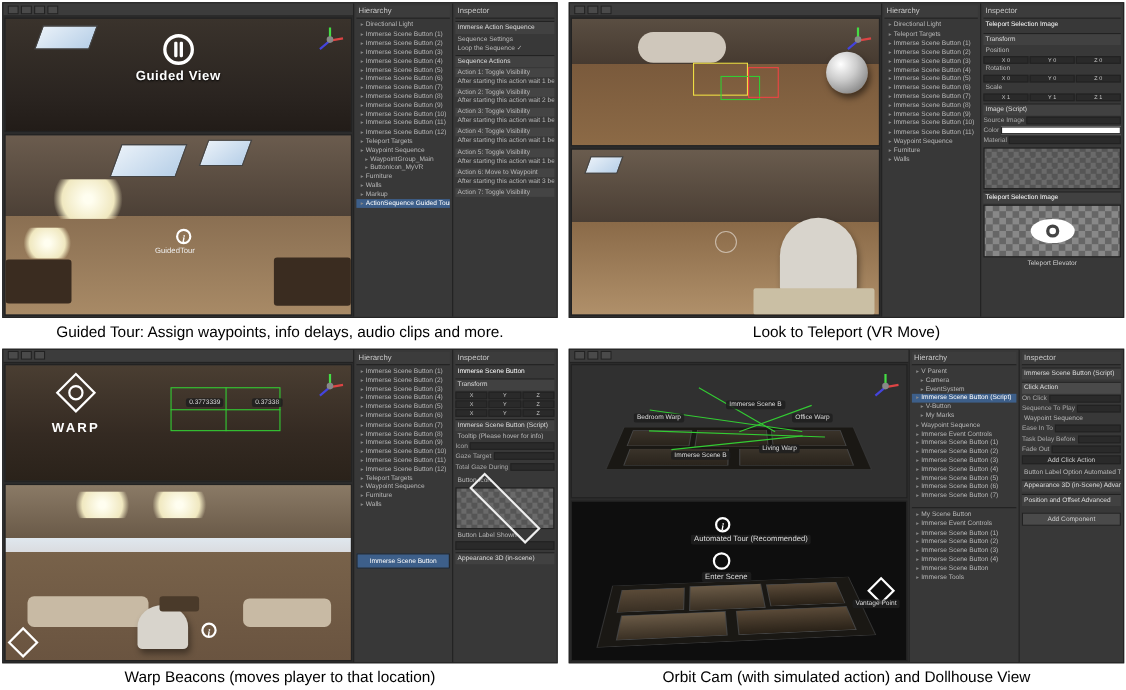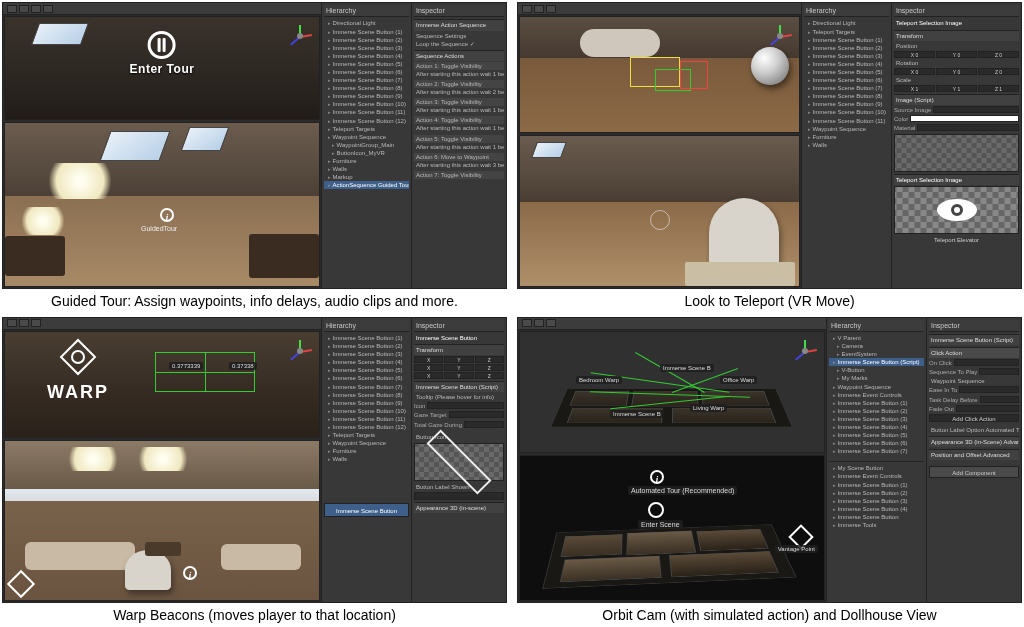--- a/index.html
+++ b/index.html
@@ -214,21 +214,21 @@
     position: relative;
   }
   .warp-shape::after {
     content: "";
     position: absolute;
     inset: 4px;
     border: 2px solid #fff;
     border-radius: 50%;
   }
   .warp-label {
-    font-size: 18px;
+    font-size: 12px;
     font-weight: bold;
     letter-spacing: 2px;
     margin-top: 12px;
   }
   
   .sphere {
     position: absolute;
     border-radius: 50%;
     background: radial-gradient(circle at 35% 30%, #fff, #ccc 40%, #888 80%);
     box-shadow: 2px 4px 6px rgba(0,0,0,0.5);
@@ -351,21 +351,21 @@
           <div class="btn"></div>
           <div class="btn"></div>
           <div class="btn"></div>
           <div class="btn"></div>
         </div>
         <div class="viewport">
           <div class="scene-room" style="background:linear-gradient(to bottom,#3a332c 0%,#2a2420 70%,#221c18 100%);"></div>
           <div class="skylight" style="left:30px;top:6px;width:50px;height:22px;"></div>
           <div class="overlay-logo" style="left:50%;top:14px;transform:translateX(-50%);">
             <div class="ring"></div>
-            <div class="gt-label">Enter Tour</div>
+            <div class="gt-label">Guided View</div>
           </div>
           <div class="gizmo">
             <div class="axis x"></div>
               <div class="axis y"></div>
               <div class="axis z"></div>
               <div class="center"></div>
           </div>
         </div>
         <div class="viewport" style="flex:1.6;">
           <div class="scene-room light"></div>

